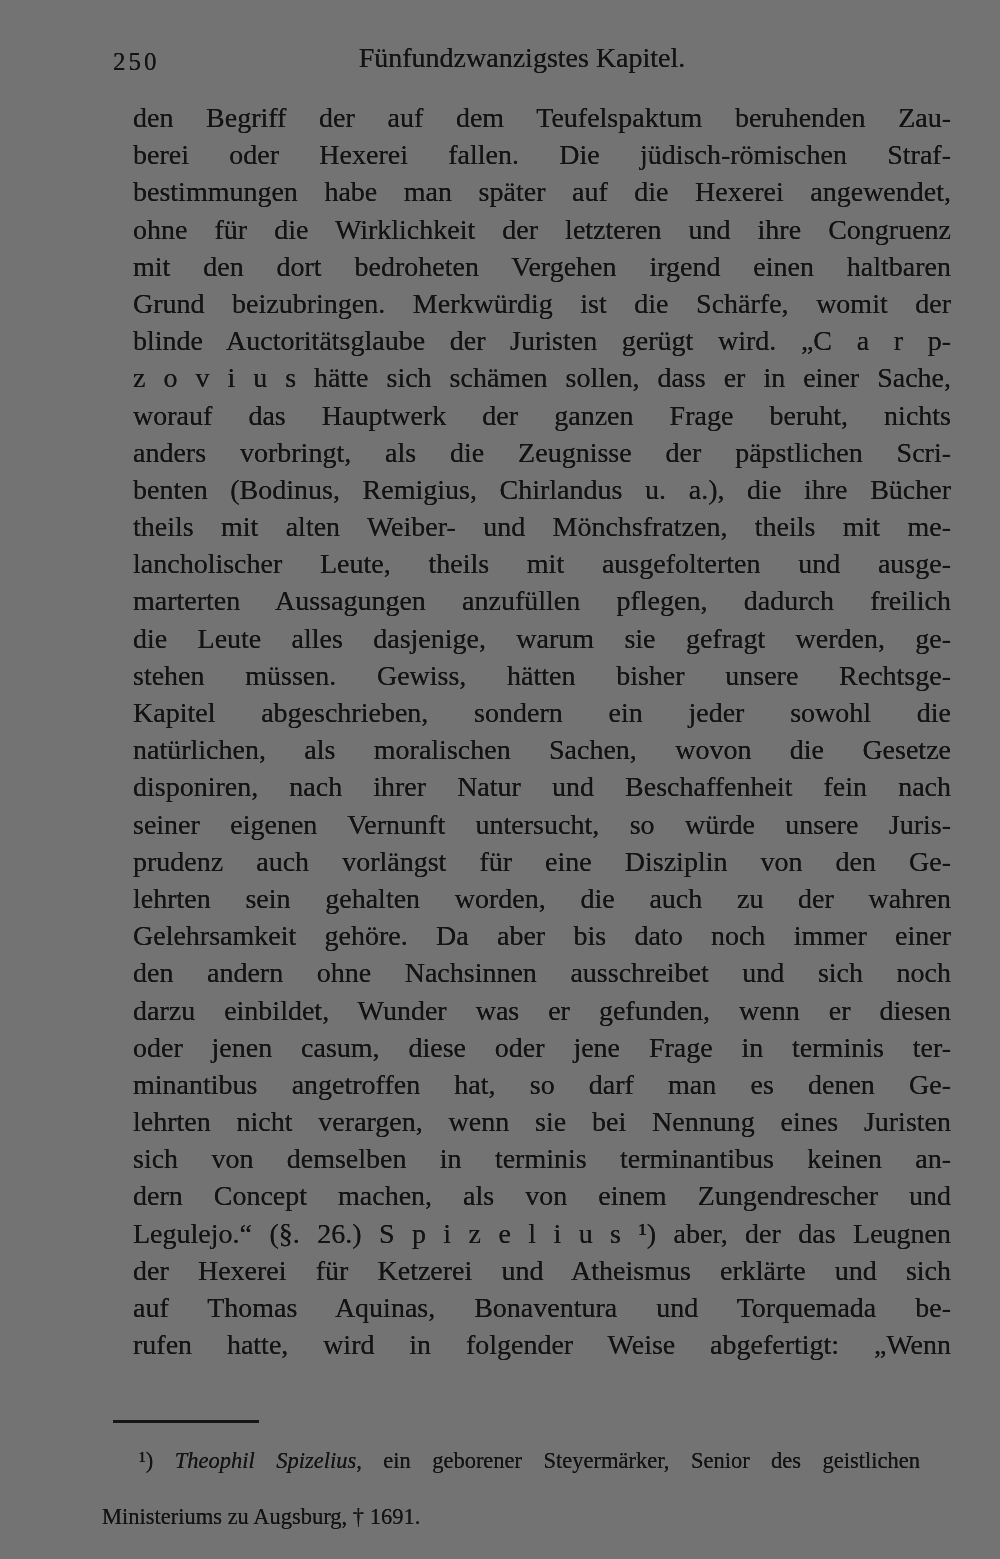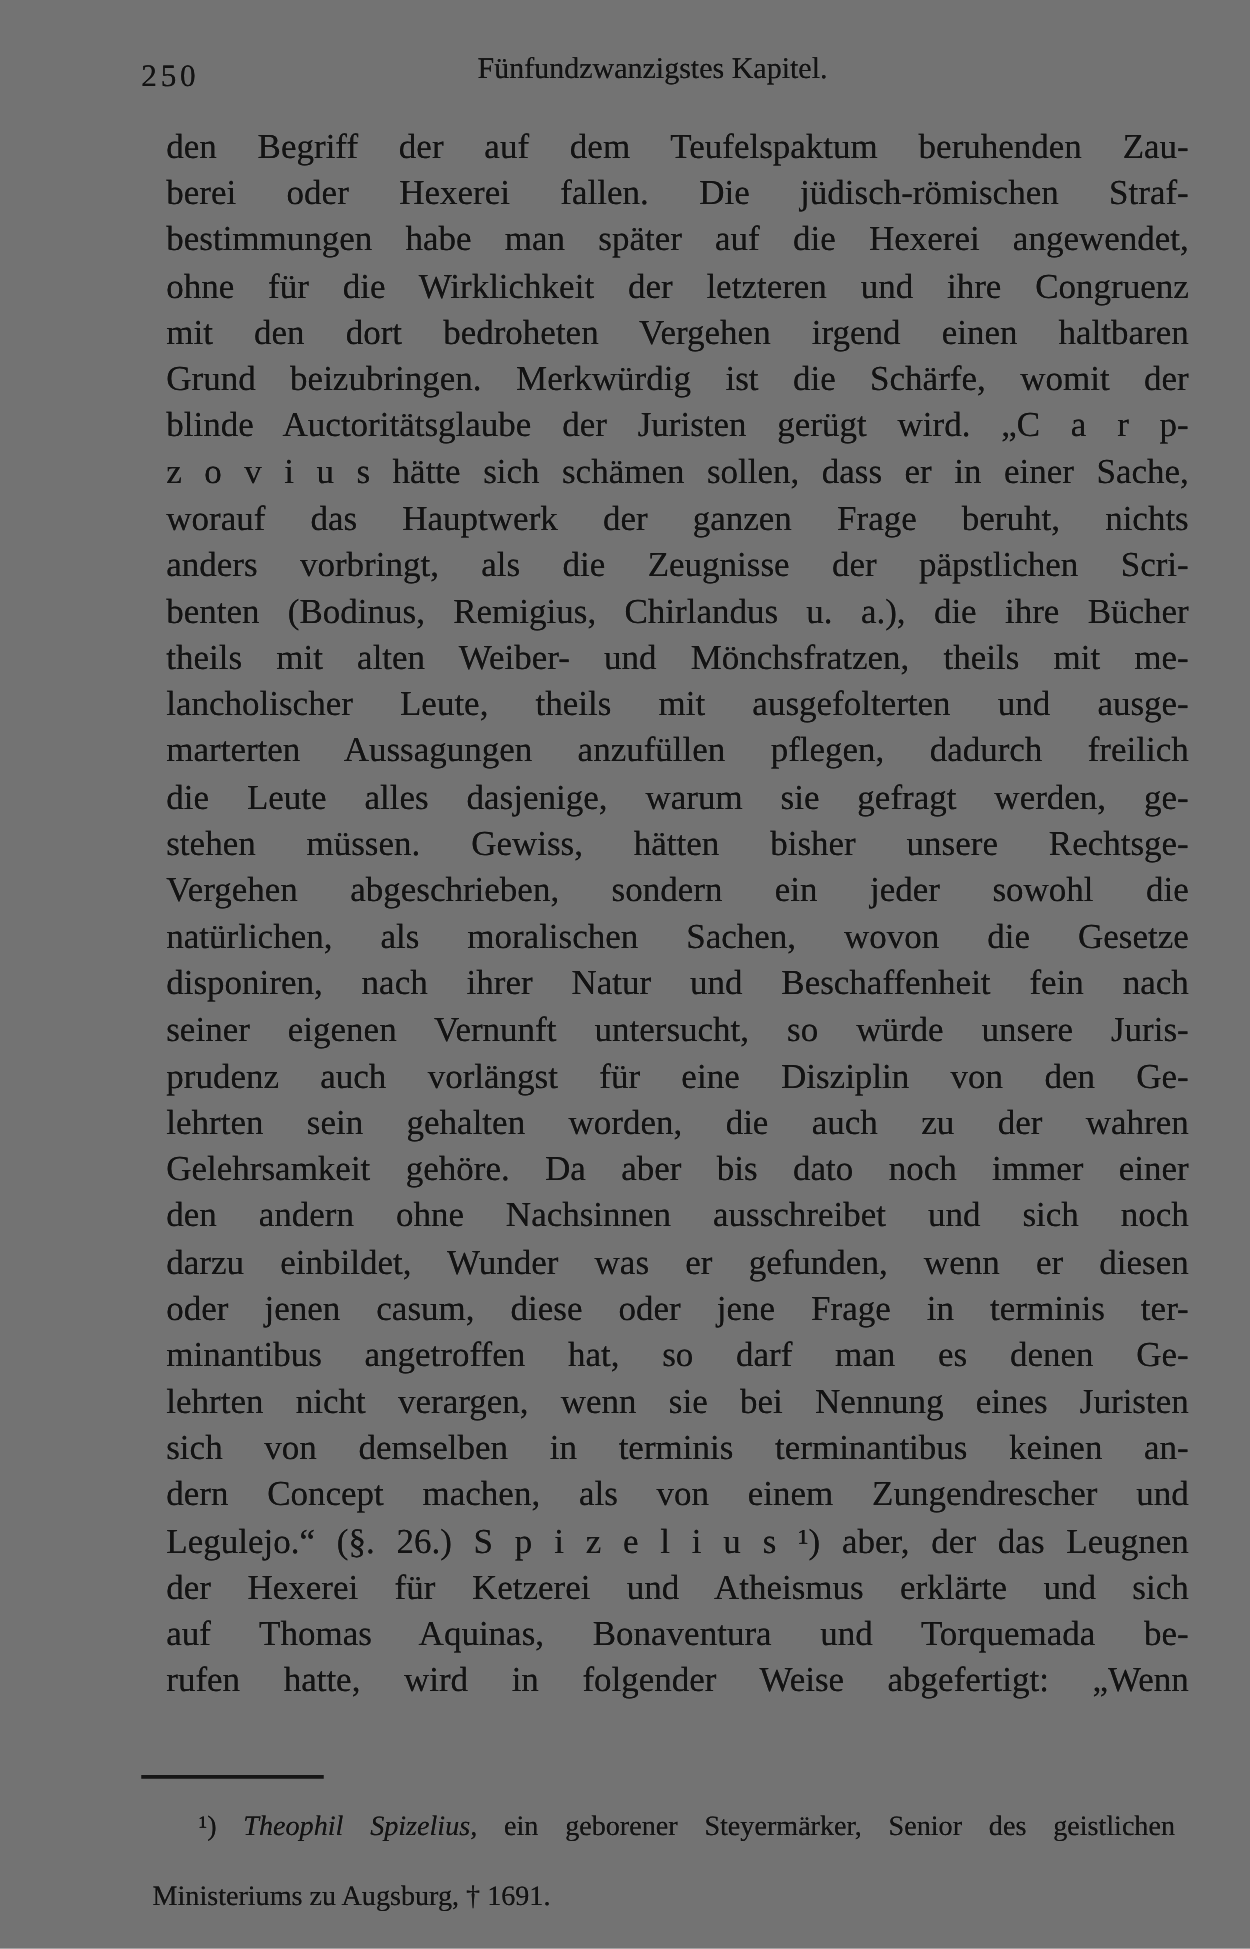--- a/index.html
+++ b/index.html
@@ -30,21 +30,21 @@
     top: 6px;
     font-size: 25px;
     letter-spacing: 3px;
   }
   .chapter {
     position: absolute;
     left: 0;
     top: 0;
     width: 100%;
     text-align: center;
-    font-size: 24px;
+    font-size: 28px;
   }
   .body-text {
     position: absolute;
     top: 99px;
     left: 113px;
     width: 818px;
     margin-left: 20px;
   }
   .line {
     font-size: 28px;
@@ -58,21 +58,21 @@
   .footnote-rule {
     position: absolute;
     left: 113px;
     top: 1420px;
     width: 146px;
     height: 3px;
     background: #161616;
   }
   .footnote {
     position: absolute;
-    left: 122px;
+    left: 102px;
     top: 1444px;
     width: 818px;
     font-size: 22.5px;
     line-height: 34px;
   }
   .fn-line1 {
     text-indent: 37px;
     text-align: justify;
     text-align-last: justify;
   }
@@ -104,21 +104,21 @@
     <div class="line">blinde Auctoritätsglaube der Juristen gerügt wird. „C a r p-</div>
     <div class="line">z o v i u s hätte sich schämen sollen, dass er in einer Sache,</div>
     <div class="line">worauf das Hauptwerk der ganzen Frage beruht, nichts</div>
     <div class="line">anders vorbringt, als die Zeugnisse der päpstlichen Scri-</div>
     <div class="line">benten (Bodinus, Remigius, Chirlandus u. a.), die ihre Bücher</div>
     <div class="line">theils mit alten Weiber- und Mönchsfratzen, theils mit me-</div>
     <div class="line">lancholischer Leute, theils mit ausgefolterten und ausge-</div>
     <div class="line">marterten Aussagungen anzufüllen pflegen, dadurch freilich</div>
     <div class="line">die Leute alles dasjenige, warum sie gefragt werden, ge-</div>
     <div class="line">stehen müssen. Gewiss, hätten bisher unsere Rechtsge-</div>
-    <div class="line">Vergehen abgeschrieben, sondern ein jeder sowohl die</div>
+    <div class="line">Kapitel abgeschrieben, sondern ein jeder sowohl die</div>
     <div class="line">natürlichen, als moralischen Sachen, wovon die Gesetze</div>
     <div class="line">disponiren, nach ihrer Natur und Beschaffenheit fein nach</div>
     <div class="line">seiner eigenen Vernunft untersucht, so würde unsere Juris-</div>
     <div class="line">prudenz auch vorlängst für eine Disziplin von den Ge-</div>
     <div class="line">lehrten sein gehalten worden, die auch zu der wahren</div>
     <div class="line">Gelehrsamkeit gehöre. Da aber bis dato noch immer einer</div>
     <div class="line">den andern ohne Nachsinnen ausschreibet und sich noch</div>
     <div class="line">darzu einbildet, Wunder was er gefunden, wenn er diesen</div>
     <div class="line">oder jenen casum, diese oder jene Frage in terminis ter-</div>
     <div class="line">minantibus angetroffen hat, so darf man es denen Ge-</div>

